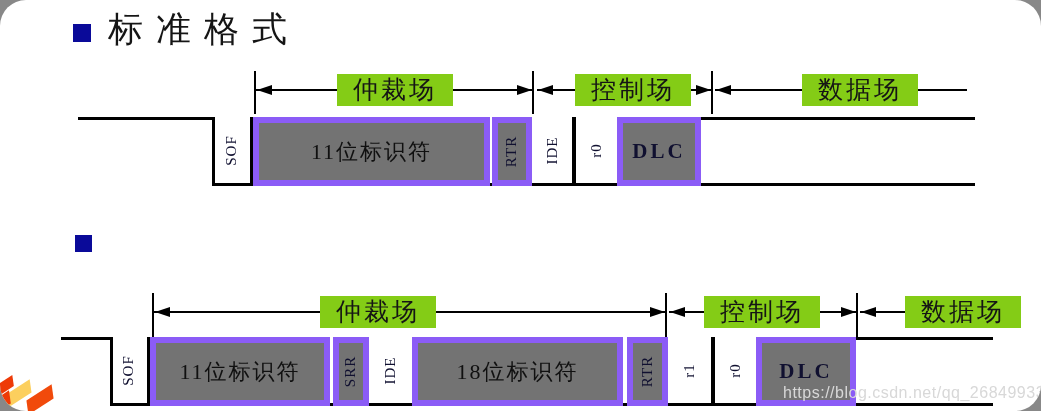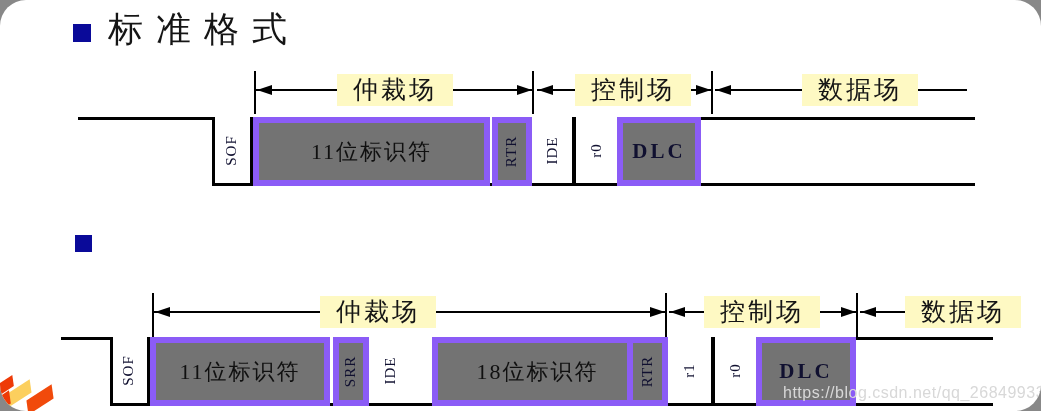--- a/index.html
+++ b/index.html
@@ -17,21 +17,21 @@
   .seg { position:absolute; border:6px solid #8b5cf6; box-sizing:border-box; background:#737373;
          display:flex; align-items:center; justify-content:center; z-index:2; }
   .segtext { font-size:22px; color:#101010; letter-spacing:2px; white-space:nowrap; }
   .dlctext { font-size:21px; font-weight:bold; letter-spacing:3px; color:#101030;text-align:center; }
   .vlabel { position:absolute; display:flex; align-items:center; justify-content:center; z-index:2; }
   .vlabel span { transform:rotate(-90deg); font-size:15px; letter-spacing:1px; color:#101030; white-space:nowrap;
                  font-family:"Liberation Serif", serif; }
   
   .dline { position:absolute; background:#000; height:2px; z-index:1; }
   .tick  { position:absolute; background:#000; width:2px; z-index:1; }
-  .flabel { position:absolute; text-align:center; background:#fef9c3; font-size:25px; color:#151515;
+  .flabel { position:absolute; text-align:center; background:#84cc16; font-size:25px; color:#151515;
             letter-spacing:3px; z-index:3; height:32px; line-height:32px; white-space:nowrap; }
   .ahl { position:absolute; width:0; height:0; border-top:5px solid transparent;
          border-bottom:5px solid transparent; border-right:15px solid #000; z-index:2; }
   .ahr { position:absolute; width:0; height:0; border-top:5px solid transparent;
          border-bottom:5px solid transparent; border-left:15px solid #000; z-index:2; }
   
   .watermark { position:absolute; left:783px; top:384px; font-family:"Liberation Sans", sans-serif;
                font-size:16px; color:#d8d8d8; letter-spacing:0.5px; z-index:4; }
   
   .logo-piece { position:absolute; z-index:4; }
@@ -134,21 +134,21 @@
     </div>
     <div class="seg" style="left:150px; top:337px; width:180px; height:69px;">
       <span class="segtext">11位标识符</span>
     </div>
     <div class="seg" style="left:333px; top:337px; width:36px; height:69px;">
       <span class="segtext" style="transform:rotate(-90deg); font-size:15px; letter-spacing:1px; color:#101030;">SRR</span>
     </div>
     <div class="vlabel" style="left:369px; top:337px; width:42px; height:66px;">
       <span>IDE</span>
     </div>
-    <div class="seg" style="left:412px; top:337px; width:211px; height:69px;margin-left:20px;">
+    <div class="seg" style="left:412px; top:337px; width:211px; height:69px;">
       <span class="segtext">18位标识符</span>
     </div>
     <div class="seg" style="left:627px; top:337px; width:41px; height:69px;">
       <span class="segtext" style="transform:rotate(-90deg); font-size:15px; letter-spacing:1px; color:#101030;">RTR</span>
     </div>
     <div class="vlabel" style="left:668px; top:337px; width:43px; height:66px;">
       <span>r1</span>
     </div>
     <div class="vlabel" style="left:715px; top:337px; width:41px; height:66px;">
       <span>r0</span>

